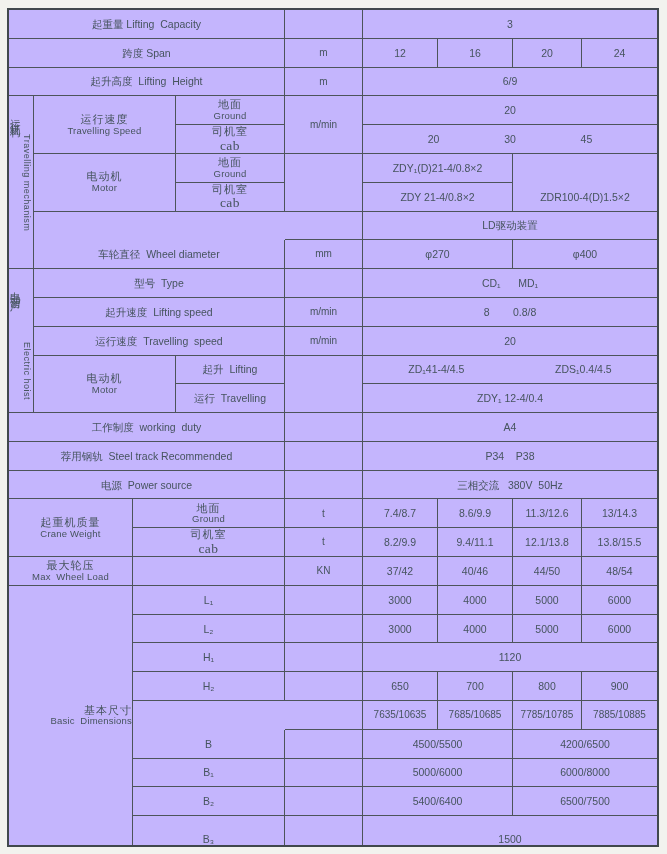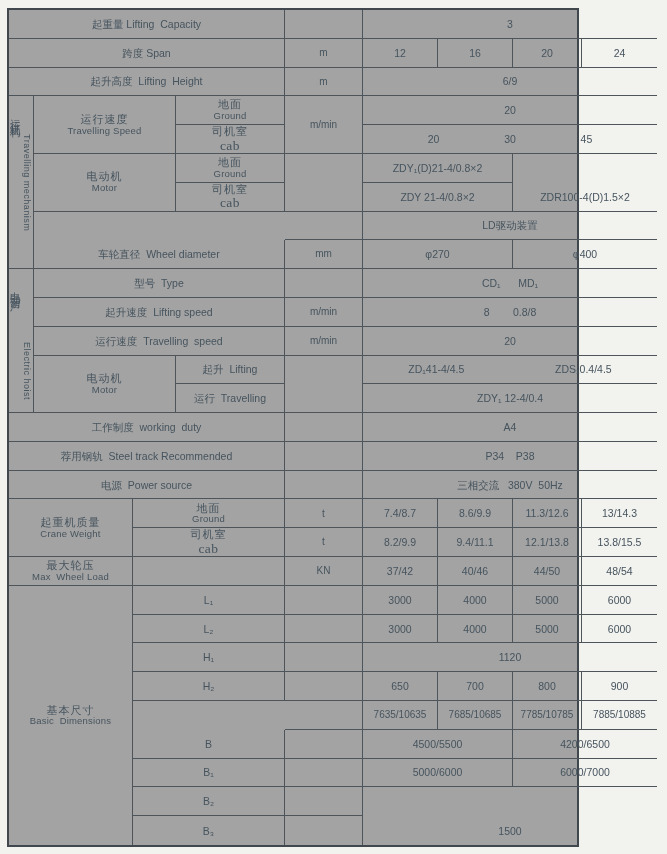--- a/index.html
+++ b/index.html
@@ -4,36 +4,36 @@
 <style>
   html,body{margin:0;padding:0;}
   body{
     width:667px;height:854px;position:relative;
     background:#f2f2ee;
     font-family:"Liberation Sans",sans-serif;
     color:#46545e;
     overflow:hidden;
   }
   .tbl{
-    position:absolute;left:7px;top:8px;width:572px;height:839px;
+    position:absolute;left:7px;top:8px;width:652px;height:839px;
     box-sizing:border-box;border:2px solid #41484d;
     display:grid;
     grid-template-columns:25px 99px 43px 109px 78px 75px 75px 69px 75px;
     grid-template-rows:repeat(29,1fr);
-    background:#a3a3a3;
+    background:#c4b5fd;
   }
   .c{
     border-right:1px solid #4d545a;
     border-bottom:1px solid #4d545a;
     display:flex;align-items:center;justify-content:center;
     text-align:center;font-size:10.5px;line-height:1.15;
     white-space:pre;overflow:hidden;
   }
   .ner{border-right:none;}
-  .neb{border-bottom:none;}
+  .neb{border-bottom:none;align-items:flex-end;}
   .two{flex-direction:column;}
   .zh{font-size:11px;letter-spacing:1px;}
   .en{font-size:9.5px;letter-spacing:0.2px;}
   .cab{font-family:"Liberation Serif",serif;font-size:13.5px;letter-spacing:0.5px;}
   .unit{font-size:10px;}
   .val{font-size:10.5px;}
   .spread{justify-content:space-evenly;}
   .around{justify-content:space-around;}
   
   .vcell{display:flex;flex-direction:row;align-items:stretch;justify-content:center;}
@@ -224,22 +224,24 @@
   <div class="c val ner" style="grid-area:25/9/26/10;font-size:10px">7885/10885</div>
 
   <div class="c" style="grid-area:26/3/27/5">B</div>
   <div class="c unit" style="grid-area:26/5/27/6"></div>
   <div class="c val" style="grid-area:26/6/27/8">4500/5500</div>
   <div class="c val ner" style="grid-area:26/8/27/10">4200/6500</div>
 
   <div class="c" style="grid-area:27/3/28/5">B₁</div>
   <div class="c unit" style="grid-area:27/5/28/6"></div>
   <div class="c val" style="grid-area:27/6/28/8">5000/6000</div>
-  <div class="c val ner" style="grid-area:27/8/28/10">6000/7000</div>
+  <div class="c val ner" style="grid-area:27/8/28/10">6000/8000</div>
 
   <div class="c" style="grid-area:28/3/29/5">B₂</div>
   <div class="c unit" style="grid-area:28/5/29/6"></div>
+  <div class="c val" style="grid-area:28/6/29/8">5400/6400</div>
+  <div class="c val ner" style="grid-area:28/8/29/10">6500/7500</div>
 
   <div class="c neb" style="grid-area:29/3/30/5">B₃</div>
   <div class="c unit neb" style="grid-area:29/5/30/6"></div>
   <div class="c val ner neb" style="grid-area:29/6/30/10">1500</div>
 
 </div>
 
 </body></html>

